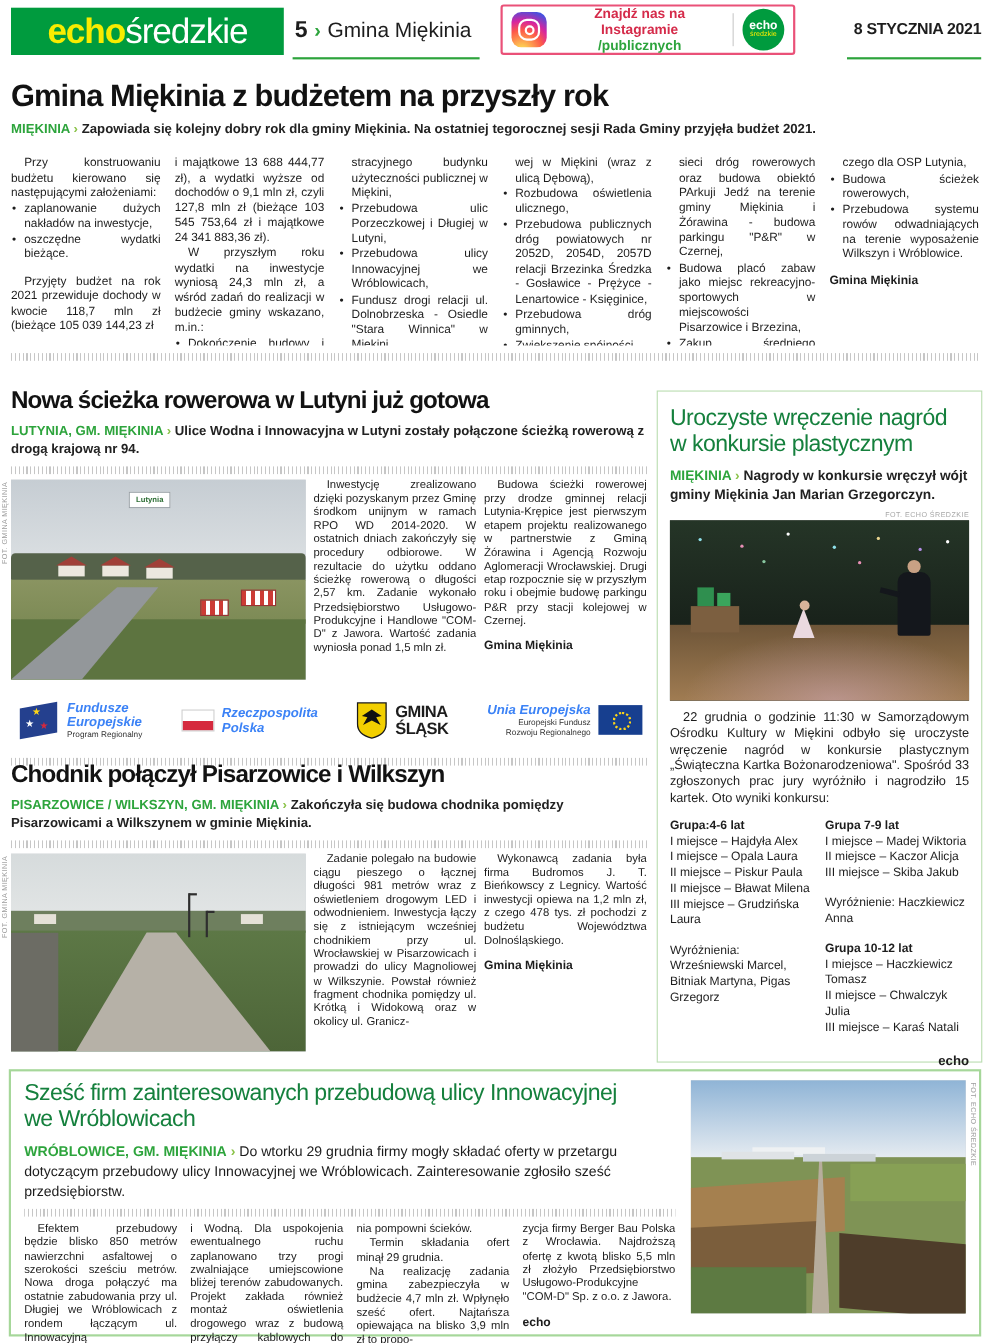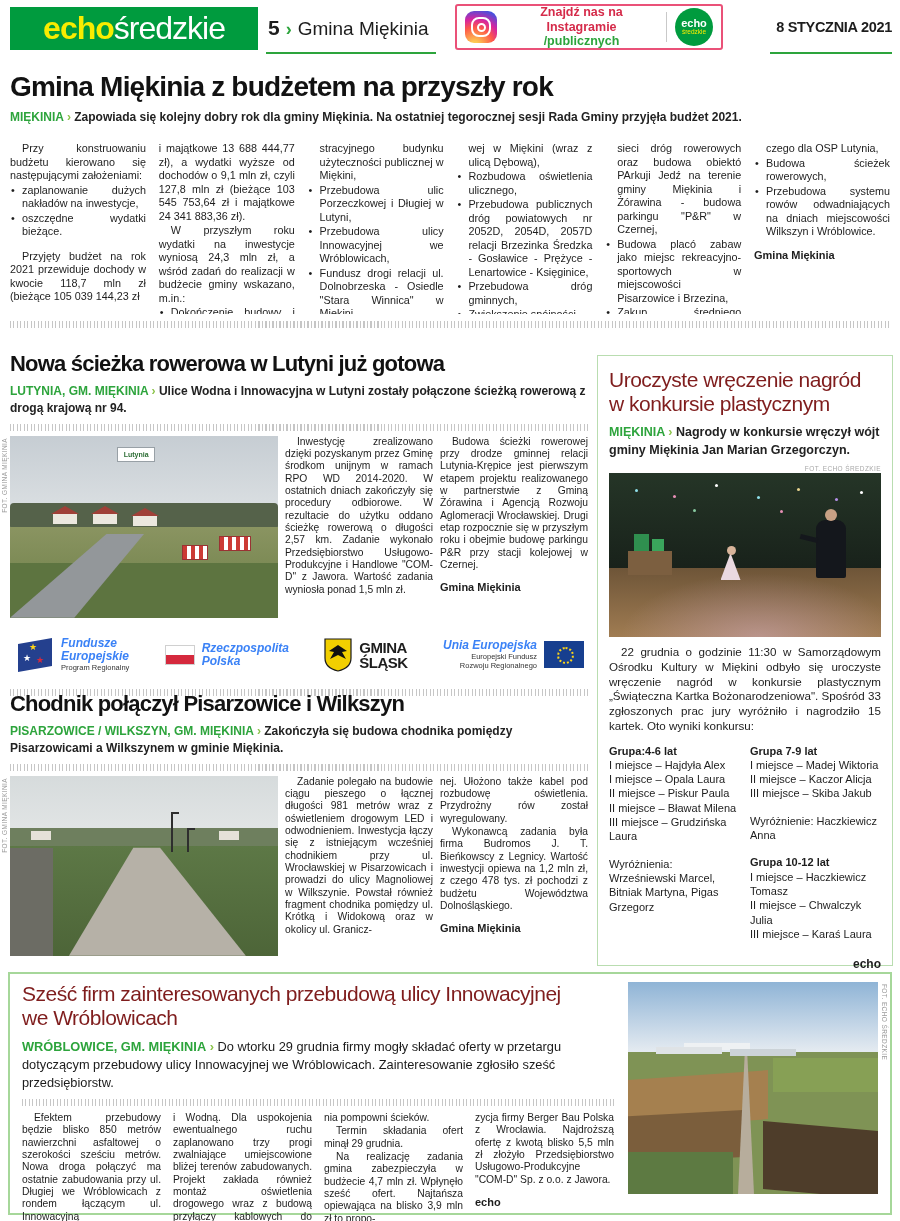--- a/index.html
+++ b/index.html
@@ -29,21 +29,21 @@
   .insta-div{width:1px;height:30px;background:#c9c9c9;}
   .insta-badge{width:38px;height:38px;border-radius:50%;background:#009b3e;display:flex;flex-direction:column;
                align-items:center;justify-content:center;line-height:1;flex:0 0 auto;}
   .badge-t{color:#fff;font-weight:bold;font-size:11px;}
   .badge-b{color:#f8ec00;font-size:6.5px;}
   .date{position:absolute;right:8px;top:19px;font-weight:bold;font-size:14.5px;letter-spacing:-0.3px;}
   
   .headline{margin:0;color:#121212;font-weight:bold;letter-spacing:-0.8px;line-height:1.05;}
   .h1{font-size:28px;}
   .h2{font-size:22px;}
-  .h-light{font-weight:normal;letter-spacing:-0.5px;font-size:21px;line-height:1.15;color:#7f1d1d;}
+  .h-light{font-weight:normal;letter-spacing:-0.5px;font-size:21px;line-height:1.15;color:#15803d;}
   .lead{margin:8px 0 0 0;font-size:12px;font-weight:bold;line-height:1.4;color:#222;}
   .tag{color:#2da43c;font-weight:bold;}
   .lead-arrow{color:#8bc34a;font-weight:bold;}
   .dash-sep{height:7px;background:repeating-linear-gradient(90deg,#c6c6c6 0 1px,transparent 1px 3.5px);margin:7px 0 0 0;}
   .cols{display:flex;justify-content:space-between;overflow:hidden;}
   .col p{margin:0 0 1px 0;font-size:10.8px;line-height:1.25;text-align:justify;}
   .small-col p{font-size:10.3px;line-height:1.2;}
   .ind{text-indent:12px;}
   .gap{margin-top:11px !important;}
   .bullet{position:relative;padding-left:12px;}
@@ -211,21 +211,21 @@
         <p class="bullet">Zwiększenie spójności</p>
       </div>
       <div class="col">
         <p class="cont">sieci dróg rowerowych oraz budowa obiektó PArkuji Jedź na terenie gminy Miękinia i Żórawina - budowa parkingu "P&amp;R" w Czernej,</p>
         <p class="bullet">Budowa placó zabaw jako miejsc rekreacyjno-sportowych w miejscowości Pisarzowice i Brzezina,</p>
         <p class="bullet">Zakup średniego samochodu ratowniczo-gaśni-</p>
       </div>
       <div class="col">
         <p class="cont">czego dla OSP Lutynia,</p>
         <p class="bullet">Budowa ścieżek rowerowych,</p>
-        <p class="bullet">Przebudowa systemu rowów odwadniających na dniach miejscowości Wilkszyn i Wróblowice.</p>
+        <p class="bullet">Przebudowa systemu rowów odwadniających na terenie wyposażenie Wilkszyn i Wróblowice.</p>
         <p class="sig">Gmina Miękinia</p>
       </div>
     </div>
     <div class="dash-sep"></div>
   </section>
 
   <section class="art2">
     <h2 class="headline h2">Nowa ścieżka rowerowa w Lutyni już gotowa</h2>
     <p class="lead">
       <span class="tag">LUTYNIA, GM. MIĘKINIA</span>
@@ -335,21 +335,21 @@
       </div>
       <div class="gcol">
         <div class="gtitle">Grupa 7-9 lat</div>
         <div>I miejsce – Madej Wiktoria</div>
         <div>II miejsce – Kaczor Alicja</div>
         <div>III miejsce – Skiba Jakub</div>
         <div class="gspace">Wyróżnienie: Haczkiewicz Anna</div>
         <div class="gtitle gspace">Grupa 10-12 lat</div>
         <div>I miejsce – Haczkiewicz Tomasz</div>
         <div>II miejsce – Chwalczyk Julia</div>
-        <div>III miejsce – Karaś Laura</div>
+        <div>III miejsce – Karaś Natali</div>
       </div>
     </div>
     <div class="echo-sig">echo</div>
   </aside>
 
   <section class="art3">
     <h2 class="headline h2">Chodnik połączył Pisarzowice i Wilkszyn</h2>
     <p class="lead">
       <span class="tag">PISARZOWICE / WILKSZYN, GM. MIĘKINIA</span>
       <span class="lead-arrow">›</span>
@@ -368,21 +368,20 @@
           <div class="ph pw-walk"></div>
           <div class="ph lamp" style="left:60%;top:20%;height:40px;"></div>
           <div class="ph lamp" style="left:66%;top:29%;height:24px;"></div>
         </div>
         <span class="vcredit">FOT. GMINA MIĘKINIA</span>
       </div>
       <div class="col small-col">
         <p class="ind">Zadanie polegało na budowie ciągu pieszego o łącznej długości 981 metrów wraz z oświetleniem drogowym LED i odwodnieniem. Inwestycja łączy się z istniejącym wcześniej chodnikiem przy ul. Wrocławskiej w Pisarzowicach i prowadzi do ulicy Magnoliowej w Wilkszynie. Powstał również fragment chodnika pomiędzy ul. Krótką i Widokową oraz w okolicy ul. Granicz-</p>
       </div>
       <div class="col small-col">
-        <p>nej. Ułożono także kabel pod rozbudowę oświetlenia. Przydrożny rów został wyregulowany.</p>
         <p class="ind">Wykonawcą zadania była firma Budromos J. T. Bieńkowscy z Legnicy. Wartość inwestycji opiewa na 1,2 mln zł, z czego 478 tys. zł pochodzi z budżetu Województwa Dolnośląskiego.</p>
         <p class="sig">Gmina Miękinia</p>
       </div>
     </div>
   </section>
 
   <section class="tender">
     <div class="tb-left">
       <h2 class="headline h-light">
         <div>Sześć firm zainteresowanych przebudową ulicy Innowacyjnej</div>

